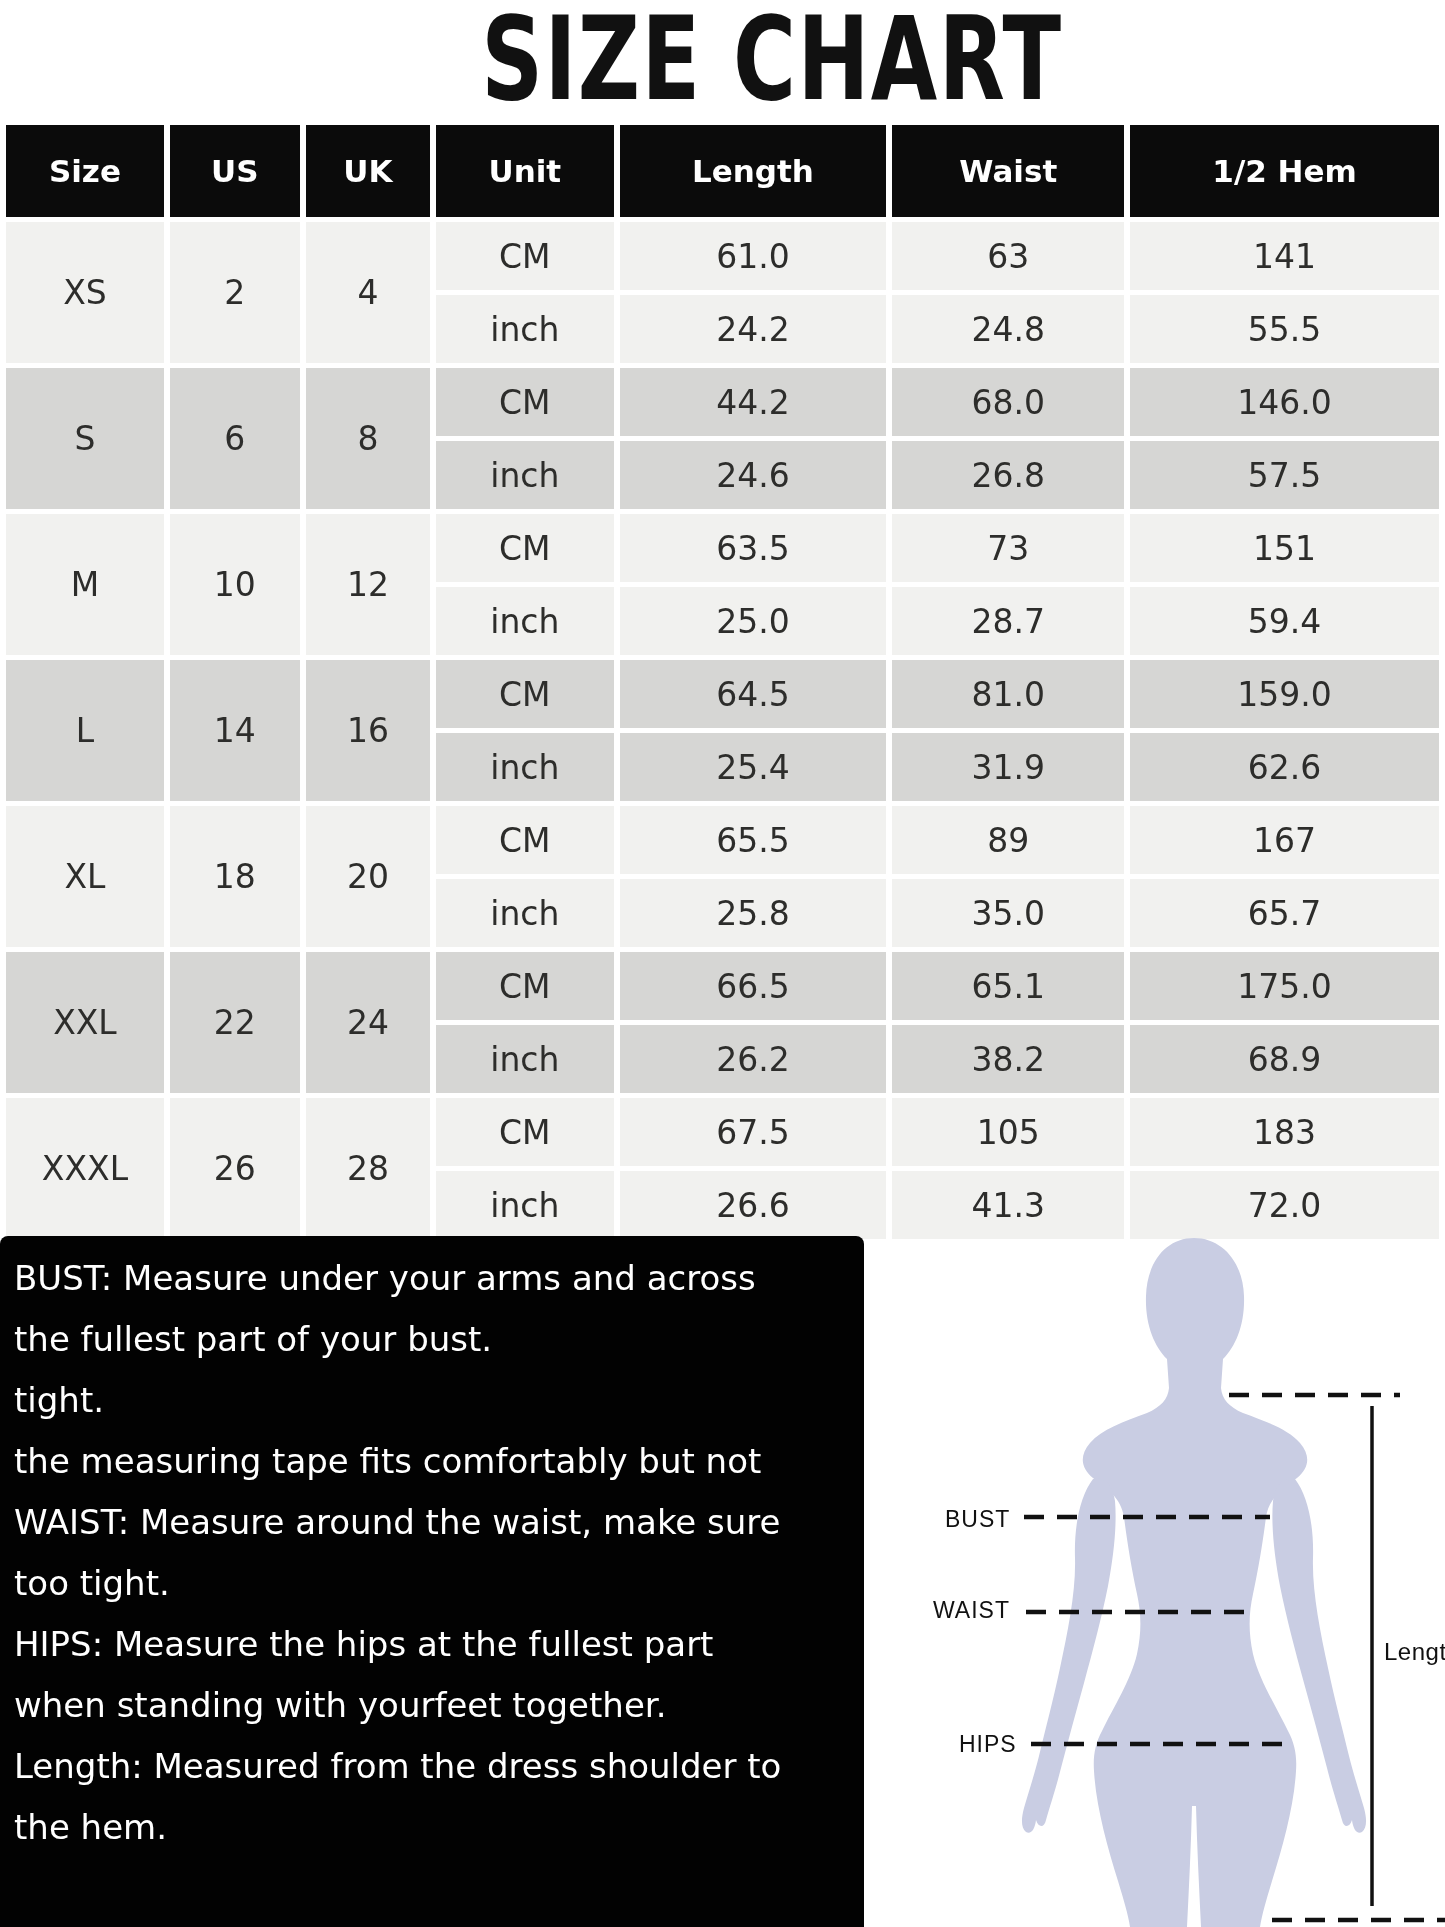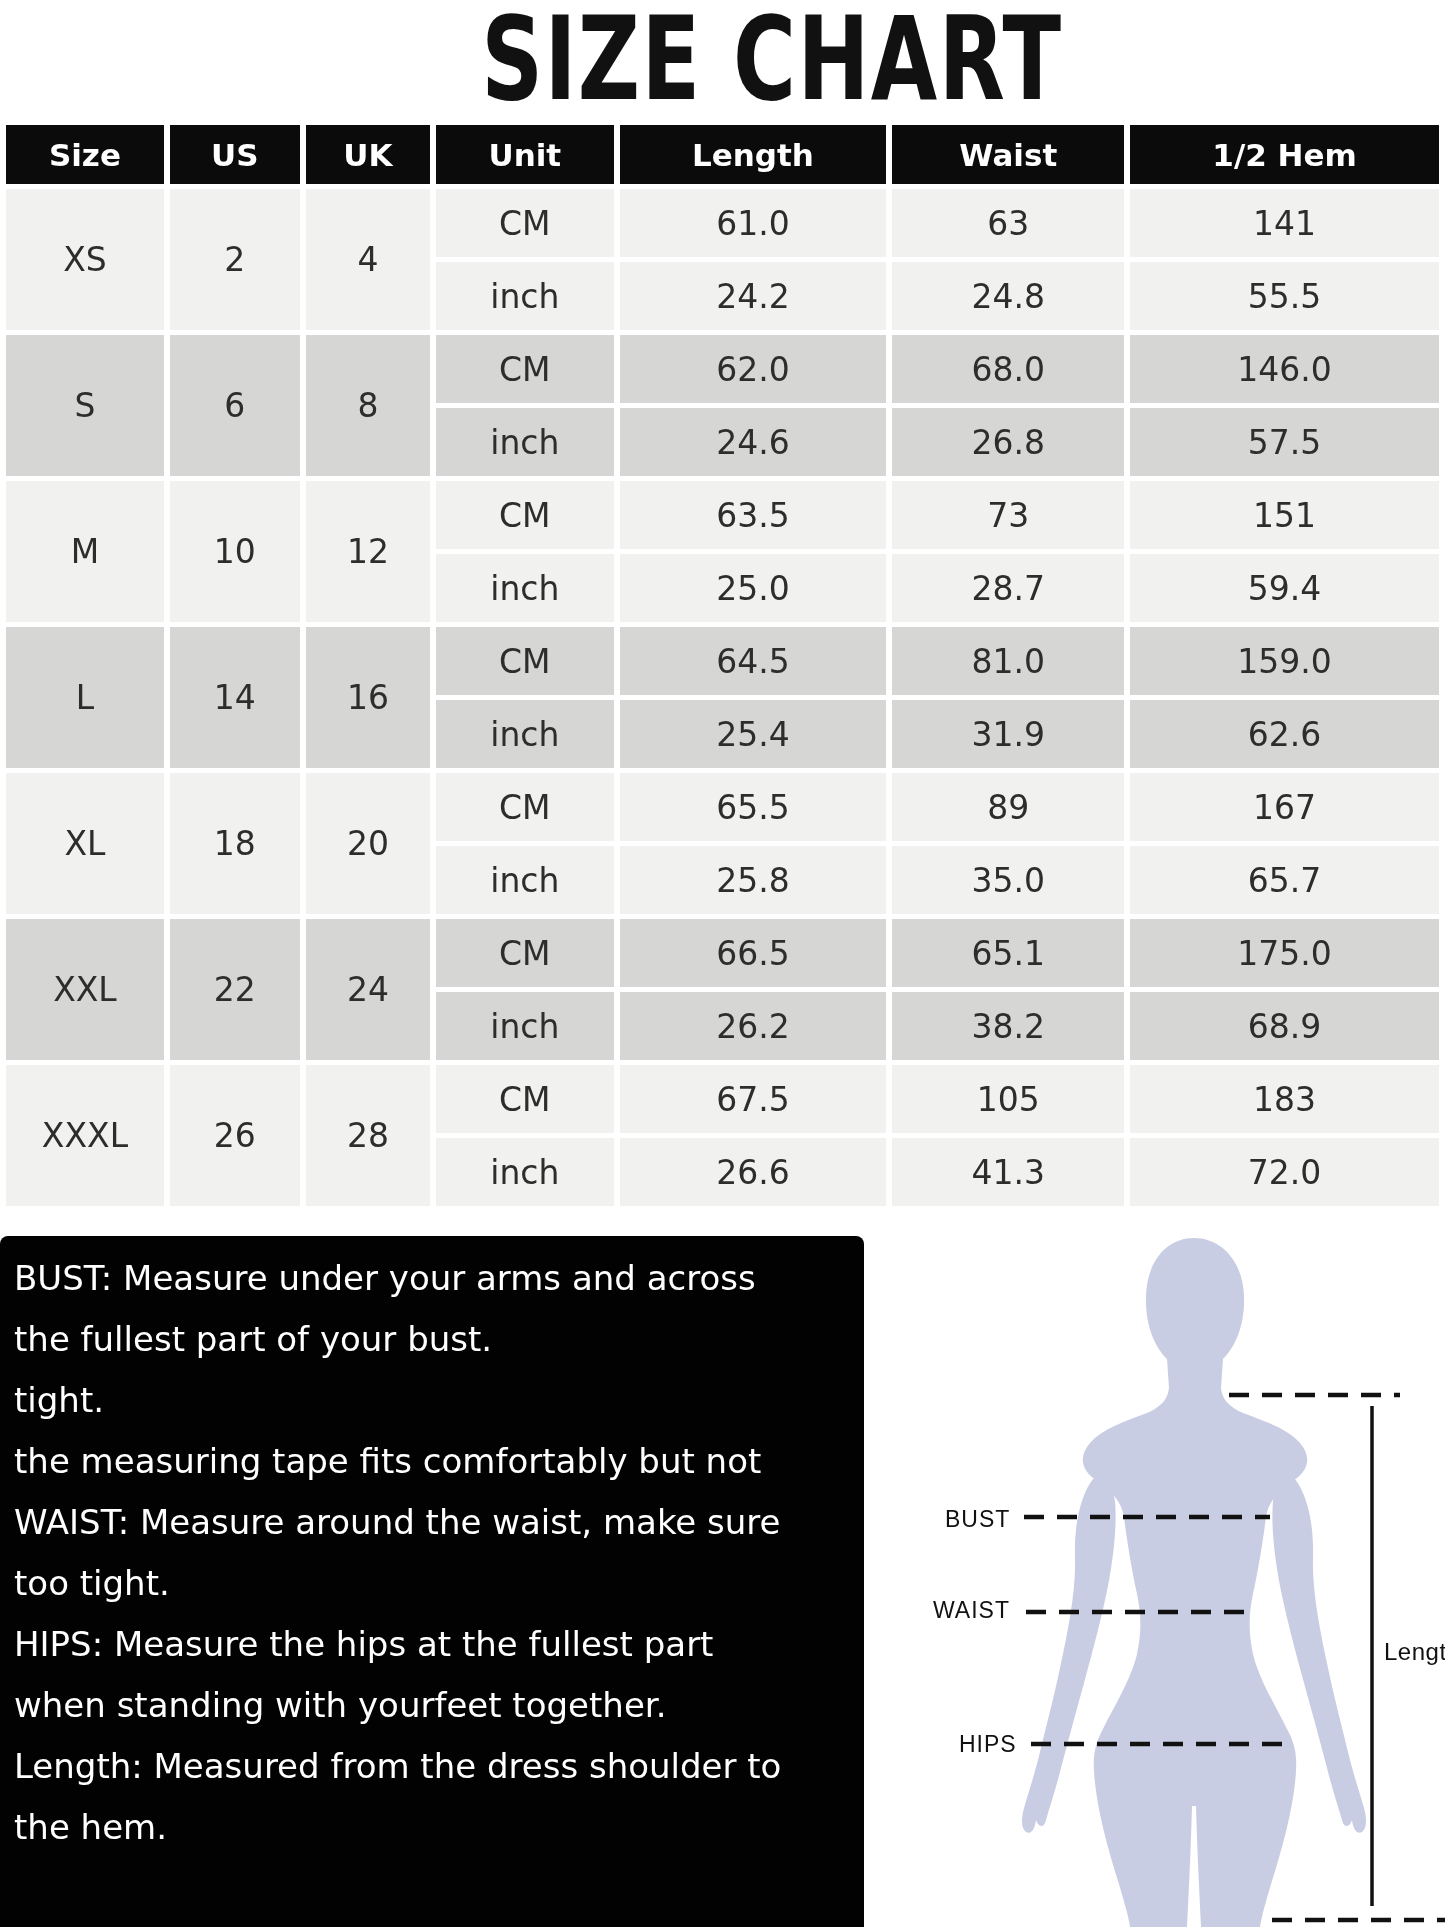--- a/index.html
+++ b/index.html
@@ -6,21 +6,21 @@
   .page{position:relative;width:1445px;height:1927px;background:#fff;overflow:hidden;
         font-family:"DejaVu Sans",sans-serif;}
   
   .title-wrap{position:absolute;top:0;left:0;width:1165px;height:122px;text-align:right;}
   .title-text{display:inline-block;font-size:116px;line-height:118px;font-weight:700;color:#111;
               letter-spacing:2px;transform:scaleX(0.74);transform-origin:50% 50%;white-space:nowrap;}
   
   .size-table{position:absolute;top:120px;left:0;width:1445px;table-layout:fixed;
               border-collapse:separate;border-spacing:6px 5px;}
   .size-table th{background:var(--header-bg,#0b0b0b);color:var(--header-text,#fff);
-                 font-size:31px;font-weight:700;height:59px;text-align:center;vertical-align:middle;padding:0;}
+                 font-size:31px;font-weight:700;height:92px;text-align:center;vertical-align:middle;padding:0;}
   .size-table td{font-size:33px;color:var(--text,#2d2d2b);height:68px;text-align:center;
                  vertical-align:middle;padding:0;}
   tr.light td{background:var(--row-light,#f1f1ef);}
   tr.dark td{background:var(--row-dark,#d6d6d4);}
   
   .instructions{position:absolute;left:0;top:1236px;width:864px;height:799px;box-sizing:border-box;
                 background:var(--instructions-bg,#020202);color:var(--instructions-text,#fff);
                 padding:12px 0 0 14px;border-radius:8px;}
   .iline{font-size:34px;line-height:61px;white-space:nowrap;}
   
@@ -79,21 +79,21 @@
         <td>24.2</td>
         <td>24.8</td>
         <td>55.5</td>
       </tr>
 
       <tr class="dark">
         <td rowspan="2">S</td>
         <td rowspan="2">6</td>
         <td rowspan="2">8</td>
         <td>CM</td>
-        <td>62.0</td>
+        <td>44.2</td>
         <td>68.0</td>
         <td>146.0</td>
       </tr>
       <tr class="dark">
         <td>inch</td>
         <td>24.6</td>
         <td>26.8</td>
         <td>57.5</td>
       </tr>
 

